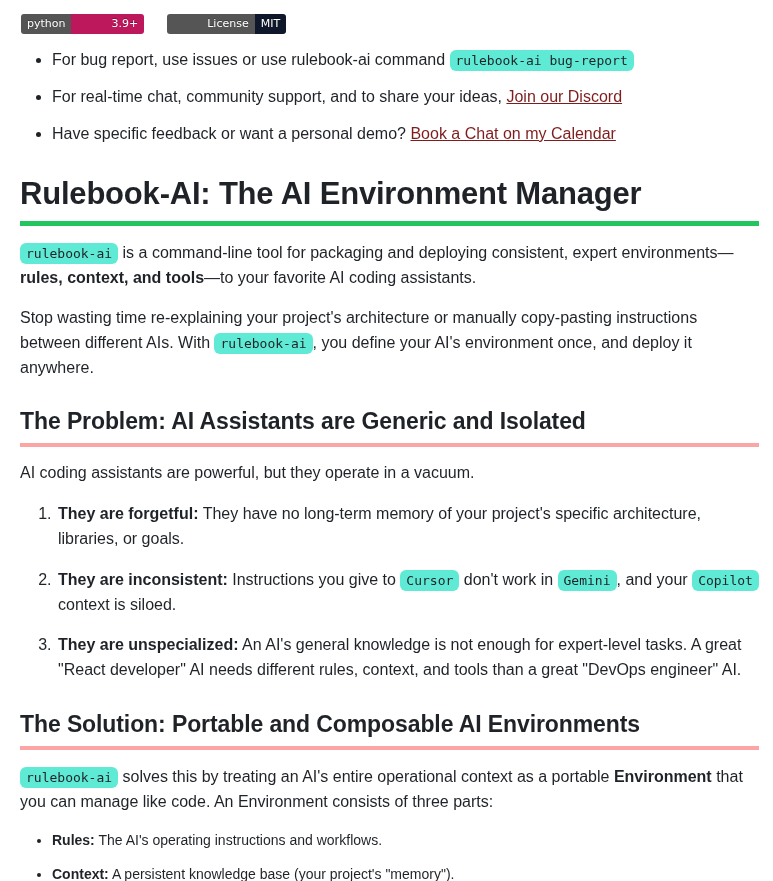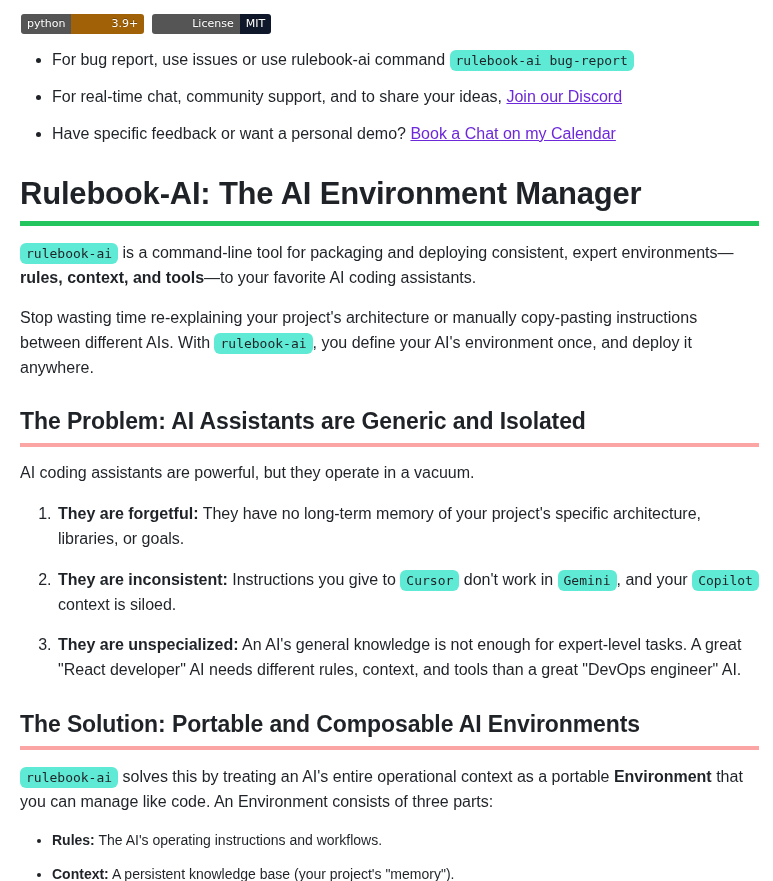--- a/index.html
+++ b/index.html
@@ -17,21 +17,21 @@
     -webkit-font-smoothing: antialiased;
   }
   .page {
     padding: 12px 14px 0 20px;
     width: 773px;
   }
 
   
   .badge-row {
     display: flex;
-    gap: 8px;
+    gap: 23px;
     align-items: center;
     margin: 2px 0 0 1px;
     height: 20px;
   }
   .badge {
     display: inline-flex;
     height: 20px;
     border-radius: 3px;
     overflow: hidden;
     font-family: "DejaVu Sans", sans-serif;
@@ -115,33 +115,33 @@
     font-family: "DejaVu Sans Mono", monospace;
     font-size: 13px;
     background: #5eead4;
     border-radius: 6px;
     padding: 3px 6px;
     white-space: nowrap;
     color: #1f2328;
   }
 
   a.link {
-    color: #6d28d9;
+    color: #7f1d1d;
     text-decoration: underline;
   }
 </style>
 </head>
 <body>
 
 <div class="page">
 
   <div class="badge-row">
     <span class="badge">
       <span class="bleft" style="background: rgb(85, 85, 85);">python</span>
-      <span class="bright" id="py-val" style="background: #a16207; padding-left: 40px;">3.9+</span>
+      <span class="bright" id="py-val" style="background: #be185d; padding-left: 40px;">3.9+</span>
     </span>
     <span class="badge">
       <span class="bleft" style="background: rgb(85, 85, 85); padding-left: 40px;">License</span>
       <span class="bright" id="lic-val" style="background: #0f172a;">MIT</span>
     </span>
   </div>
 
   <ul class="bullets">
     <li>
       <span>For bug report, use issues or use rulebook-ai command</span>

